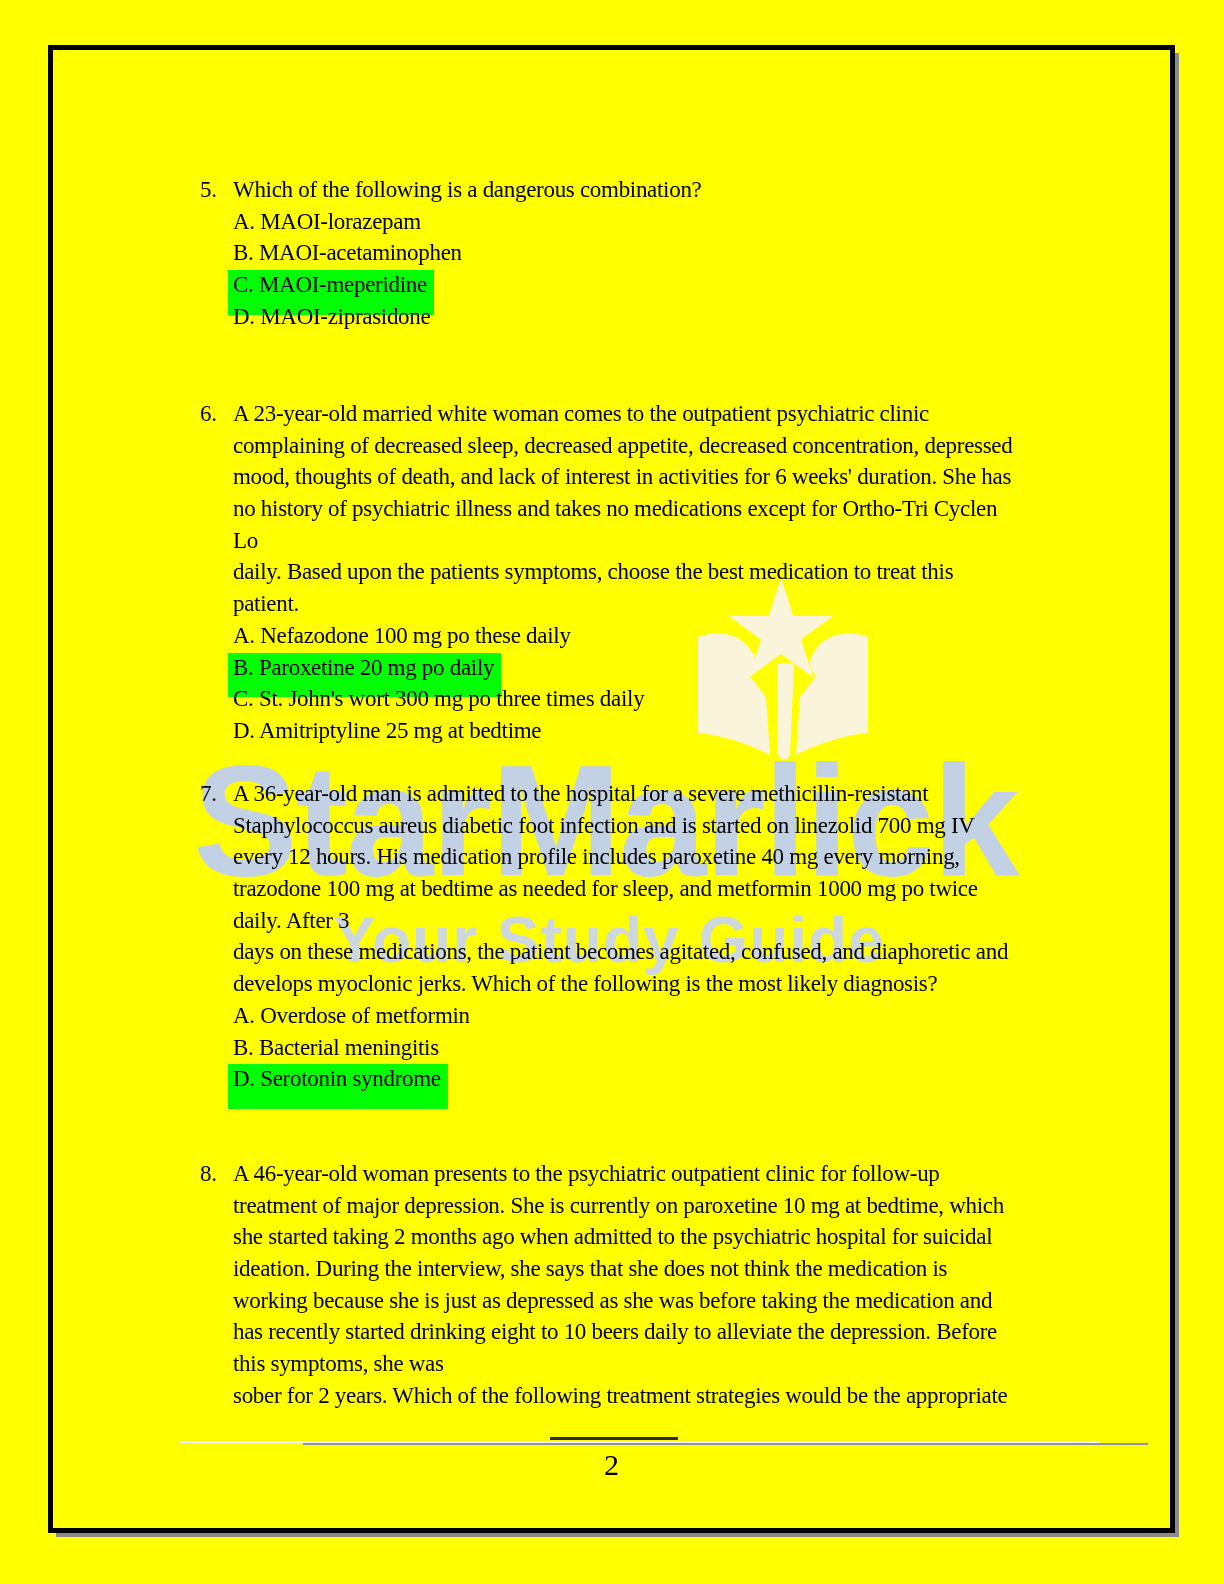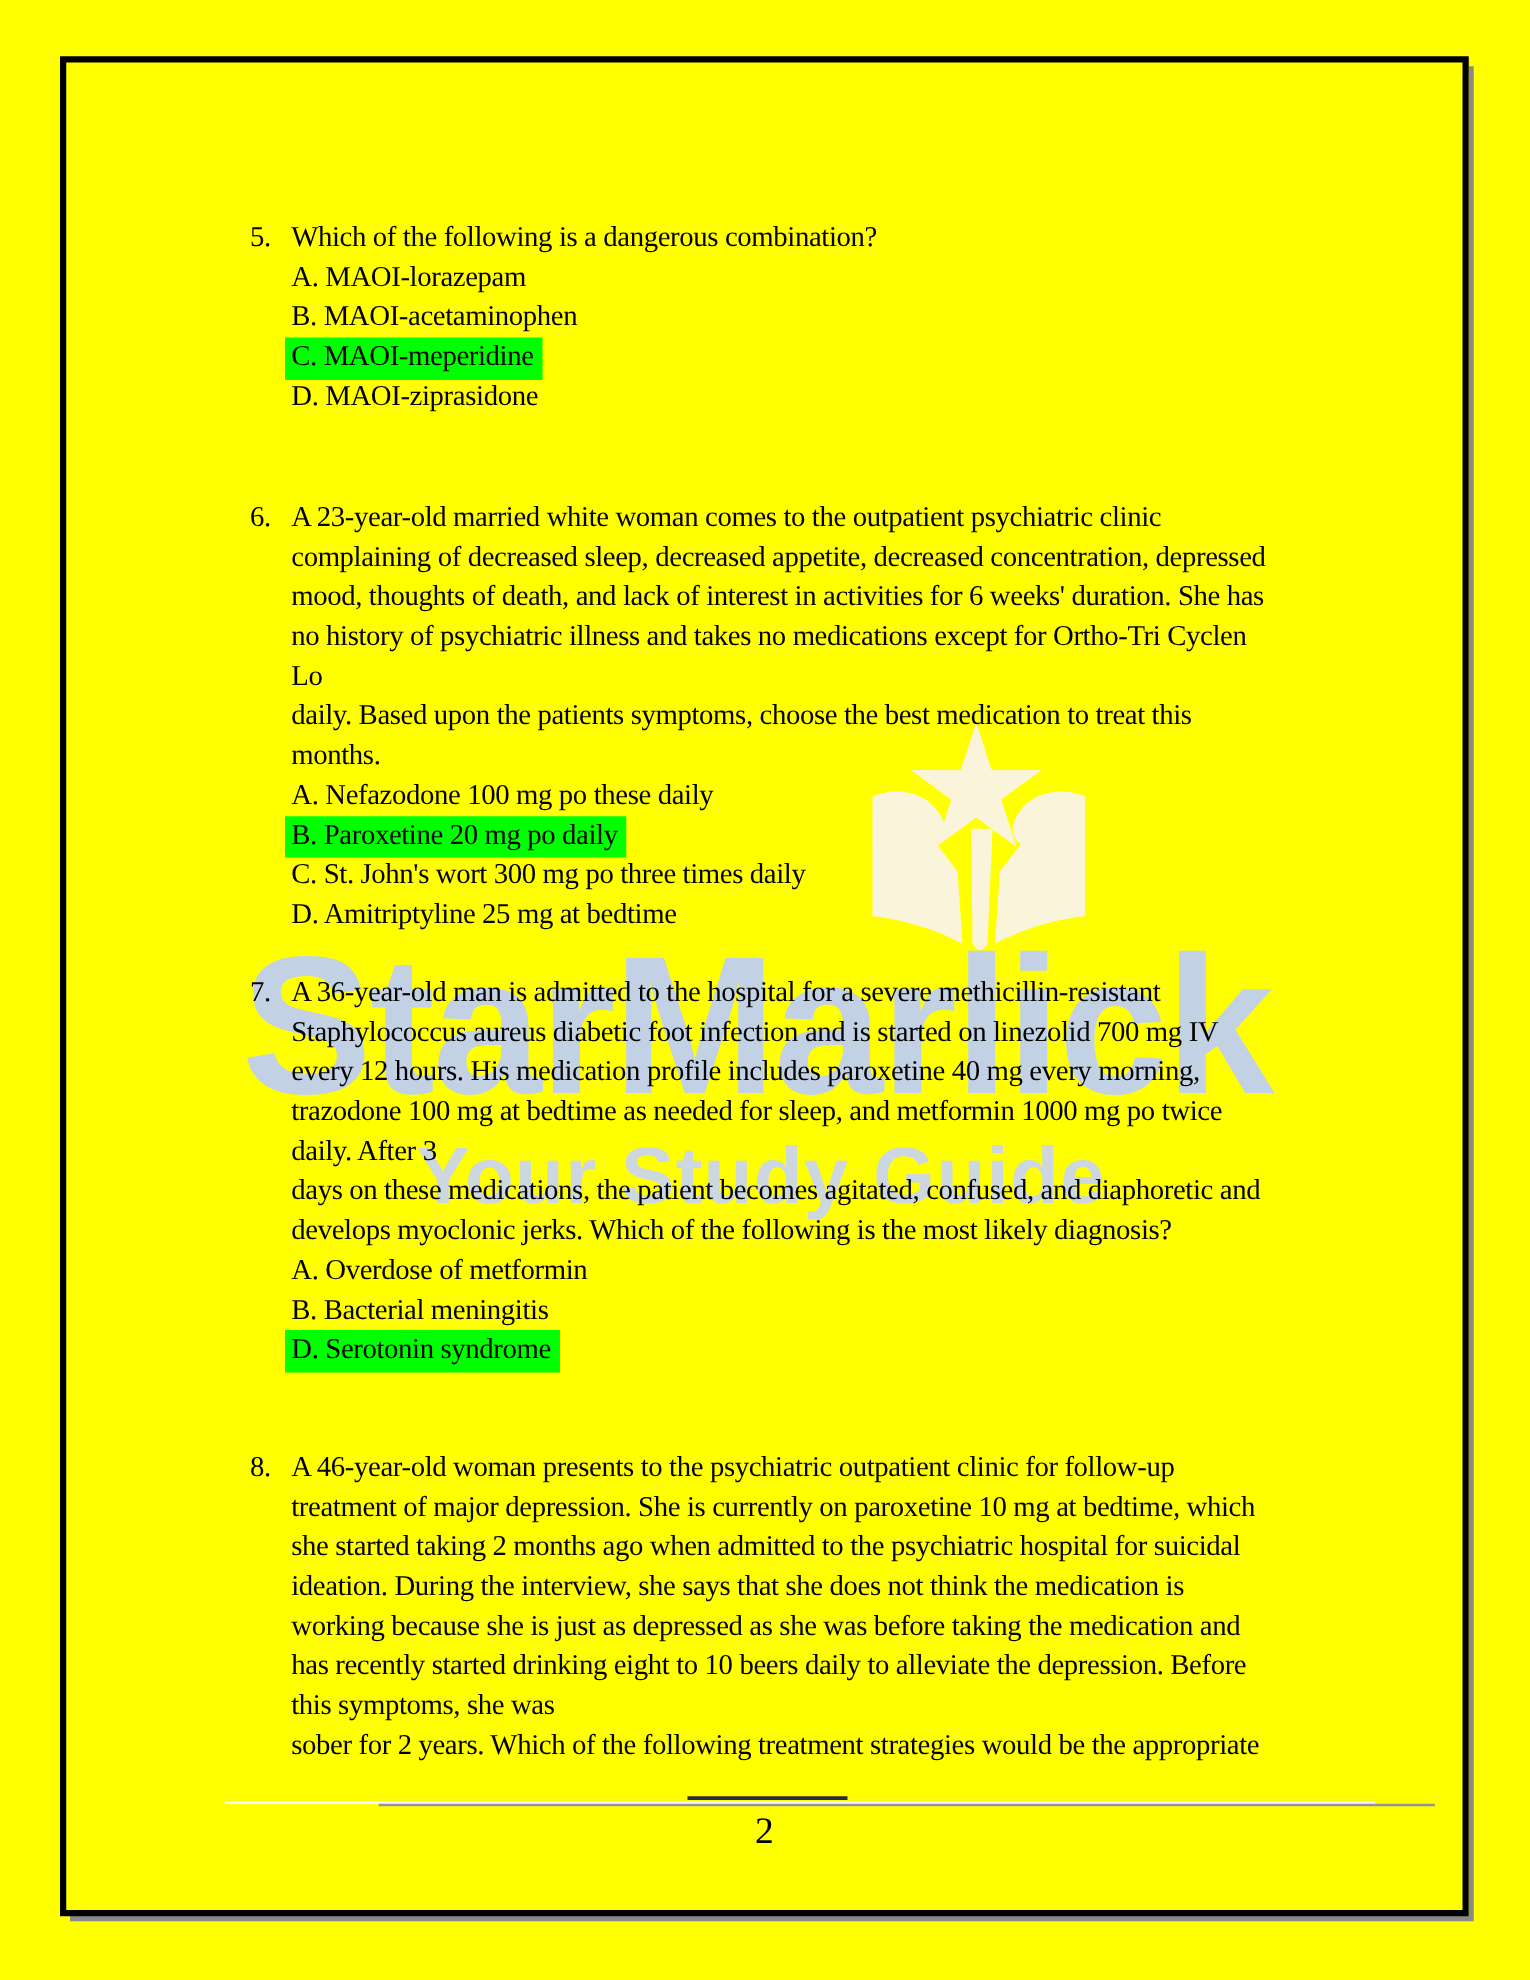--- a/index.html
+++ b/index.html
@@ -48,21 +48,21 @@
     font-size:23px;line-height:31.7px;letter-spacing:-0.3px;
     white-space:nowrap;
   }
   #q1{top:174px;} #q2{top:398px;} #q3{top:778px;} #q4{top:1158px;}
   .qnum{position:absolute;left:0;top:0;}
   .qbody{padding-left:33px;}
   .line{height:31.7px;}
   .hl{
     display:inline-block;
     background:var(--hl);
-    padding:1px 7px 4px 5px;
+    padding:1px 7px 15px 5px;
     margin:-1px 12px -2px -5px;
     line-height:28.7px;
   }
   
   .rule{position:absolute;z-index:2;}
   .rule-white{left:180px;top:1441px;width:920px;height:2px;background:#ffffff;}
   .rule-grey{left:303px;top:1443px;width:845px;height:2px;background:#93939f;}
   .rule-dark{left:550px;top:1437px;width:128px;height:3px;background:#2b2b40;}
   .page-number{
     position:absolute;z-index:2;
@@ -122,21 +122,21 @@
   </div>
   <div class="question" id="q2">
     <span class="qnum">6.</span>
     <div class="qbody">
         <div class="line">A 23-year-old married white woman comes to the outpatient psychiatric clinic</div>
         <div class="line">complaining of decreased sleep, decreased appetite, decreased concentration, depressed</div>
         <div class="line">mood, thoughts of death, and lack of interest in activities for 6 weeks' duration. She has</div>
         <div class="line">no history of psychiatric illness and takes no medications except for Ortho-Tri Cyclen</div>
         <div class="line">Lo</div>
         <div class="line">daily. Based upon the patients symptoms, choose the best medication to treat this</div>
-        <div class="line">months.</div>
+        <div class="line">patient.</div>
         <div class="line"><span>A. Nefazodone 100 mg po these daily</span></div>
         <div class="line"><span class="hl">B. Paroxetine 20 mg po daily</span></div>
         <div class="line"><span>C. St. John's wort 300 mg po three times daily</span></div>
         <div class="line"><span>D. Amitriptyline 25 mg at bedtime</span></div>
       </div>
   </div>
   <div class="question" id="q3">
     <span class="qnum">7.</span>
     <div class="qbody">
         <div class="line">A 36-year-old man is admitted to the hospital for a severe methicillin-resistant</div>

